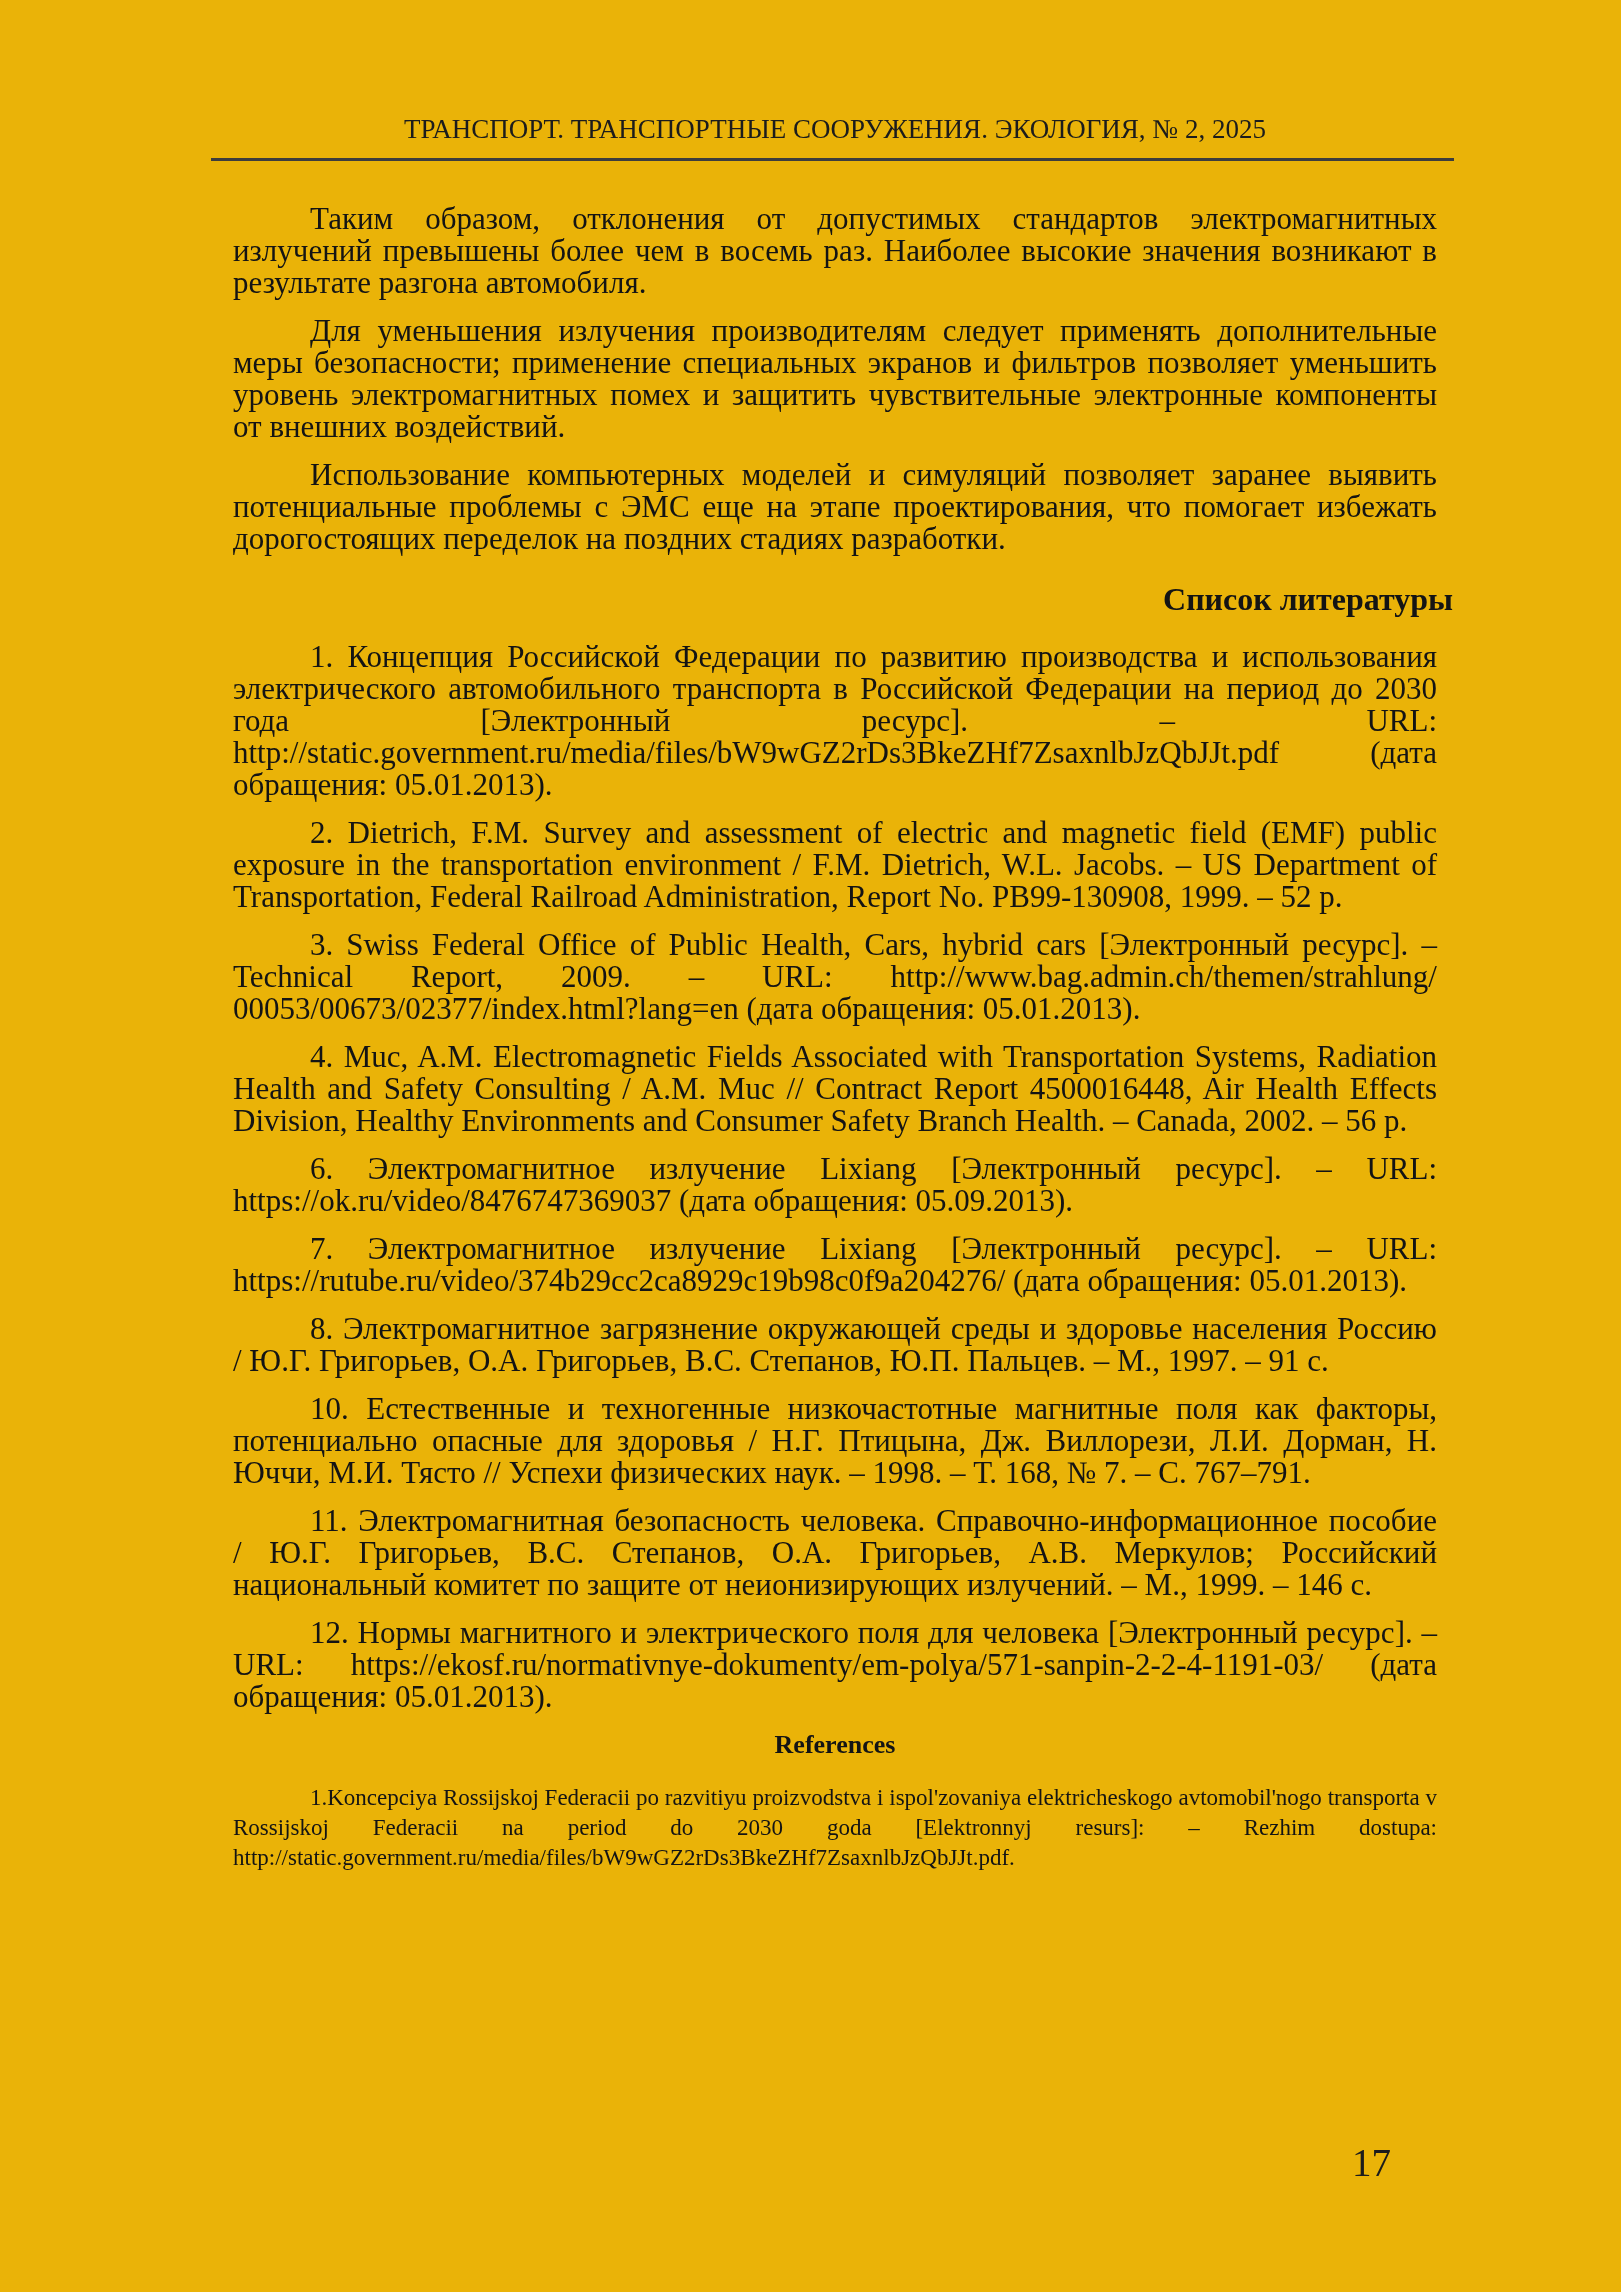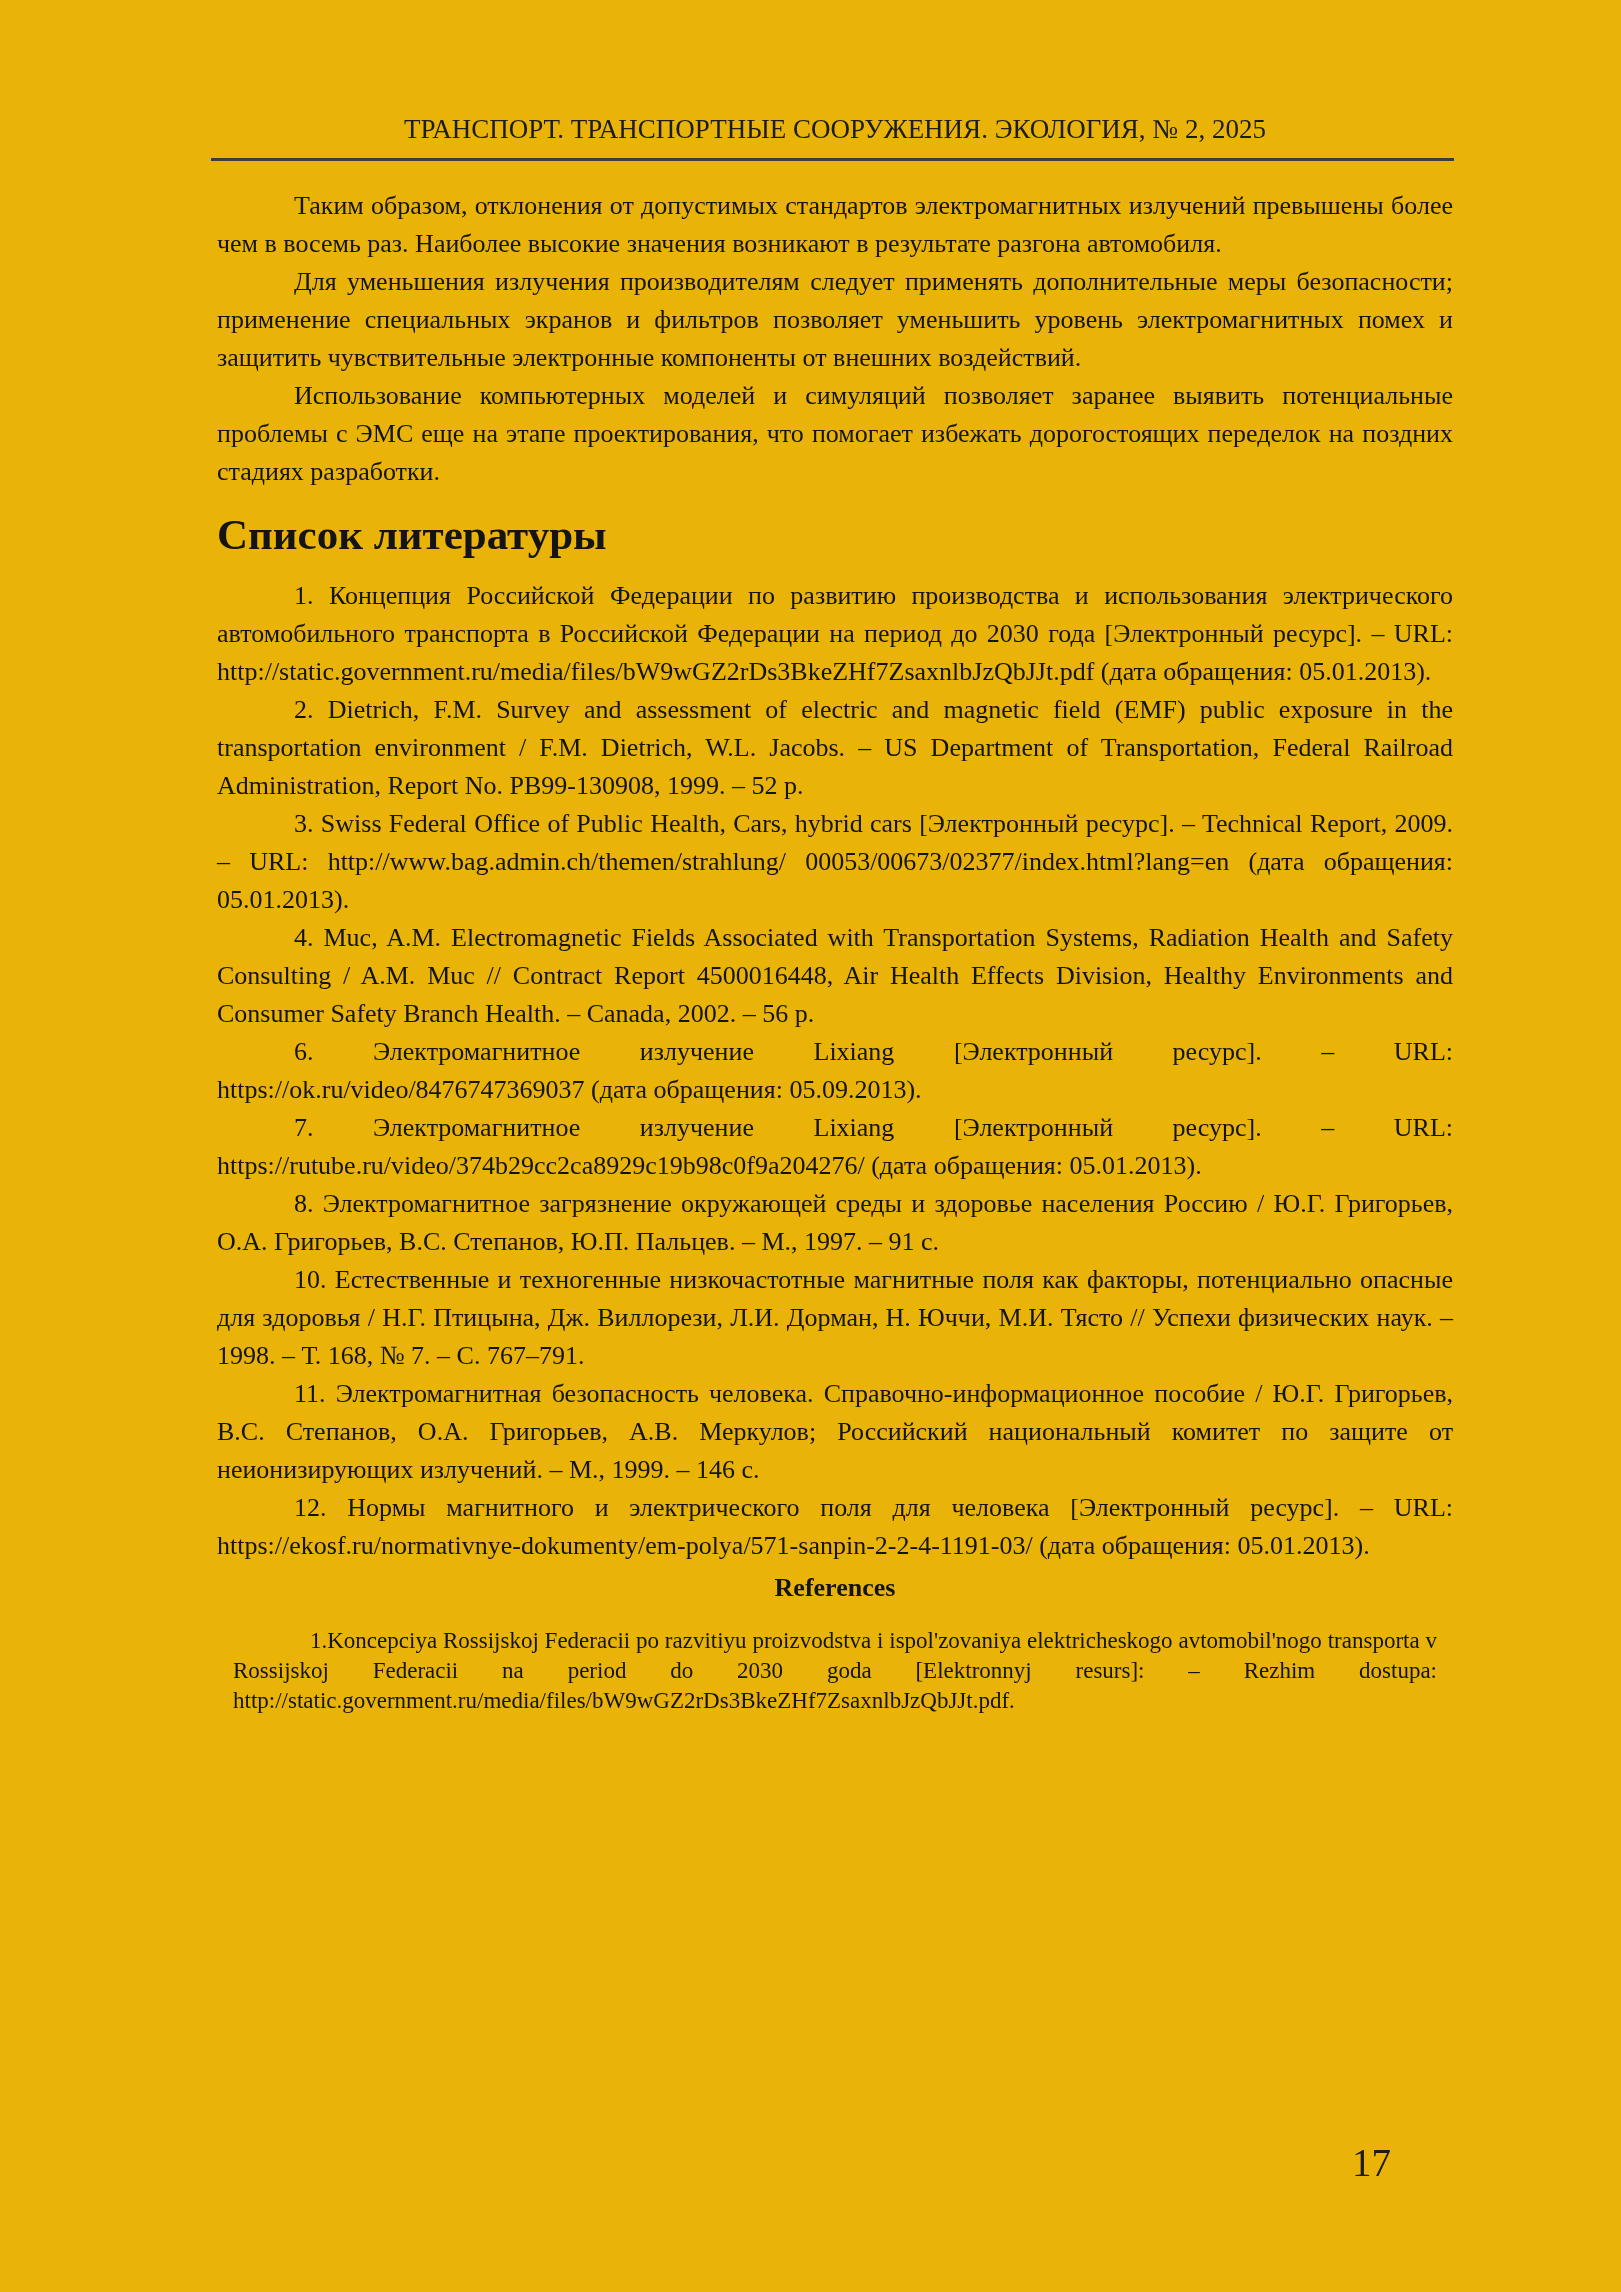--- a/index.html
+++ b/index.html
@@ -35,33 +35,33 @@
     height: 2.7px;
     background: #3d3d3d;
   }
   .content {
     position: absolute;
     top: 187px;
     left: 217px;
     width: 1236px;
   }
   .body-par {
-    margin: 0;
-    font-size: 26px;
-    line-height: 38px;
+    margin: 16px;
+    font-size: 31px;
+    line-height: 32px;
     text-align: justify;
     text-indent: 77px;
     overflow-wrap: break-word;
   }
   .ru-refs-title {
     margin: 25px 0 23px 0;
-    font-size: 43px;
+    font-size: 32px;
     line-height: 38px;
     font-weight: bold;
-    text-align: left;
+    text-align: right;
   }
   .en-refs-title {
     margin: 7.2px 0 21.5px 0;
     font-size: 26px;
     line-height: 32px;
     font-weight: bold;
     text-align: center;
     font-family: Liberation Serif, serif;
   }
   .ref-en {

